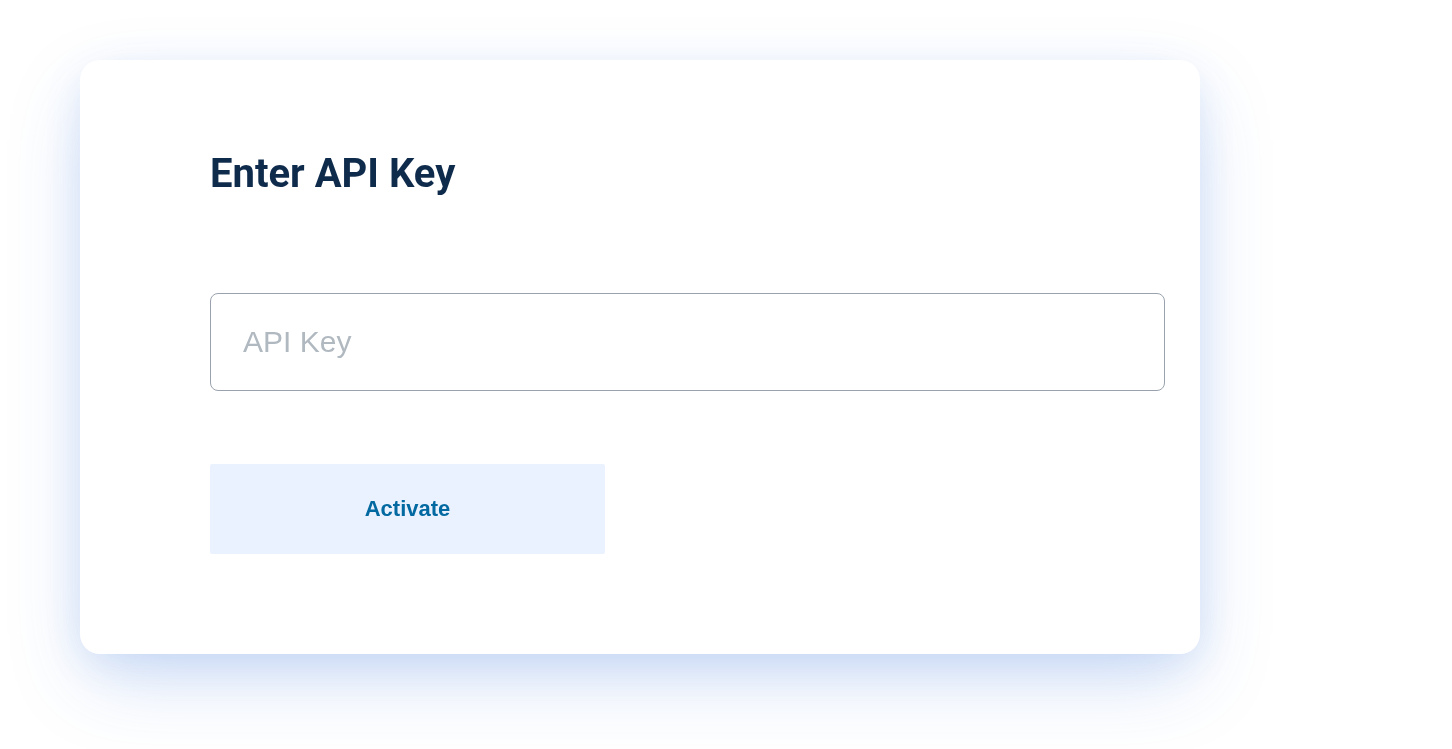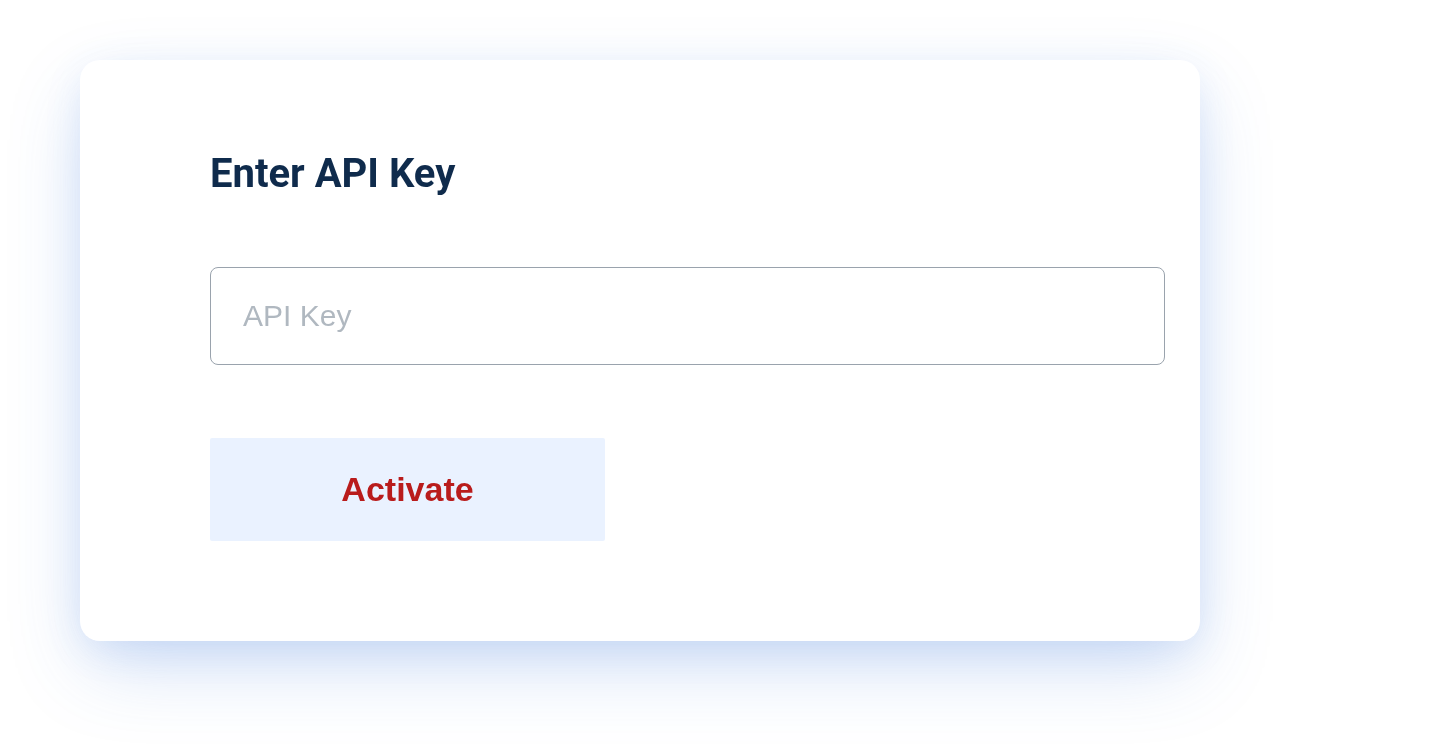--- a/index.html
+++ b/index.html
@@ -25,21 +25,21 @@
       width: 1120px;
       padding: 90px 130px 100px 130px;
       box-shadow: 0 30px 80px -10px rgba(60, 120, 220, 0.25),
                   0 10px 40px -5px rgba(60, 120, 220, 0.15);
     }
     
     .card-title {
       color: #0f2b4c;
       font-size: 40px;
       font-weight: 700;
-      margin-bottom: 70px;
+      margin-bottom: 96px;
     }
     
     .api-input {
       width: 955px;
       height: 98px;
       border: 1px solid #9aa3ad;
       border-radius: 8px;
       font-size: 30px;
       padding: 0 32px;
       color: #333;
@@ -47,24 +47,24 @@
       outline: none;
       margin-bottom: 73px;
     }
     
     .api-input::placeholder {
       color: #b0b8c0;
     }
     
     .activate-button {
       background: #eaf2ff;
-      color: #b91c1c;
+      color: #0369a1;
       border: none;
       border-radius: 2px;
-      font-size: 34px;
+      font-size: 22px;
       font-weight: 700;
       padding: 32px 0;
       width: 395px;
       cursor: pointer;
       text-align: center;
     }
   </style>
 </head>
 <body>
 

